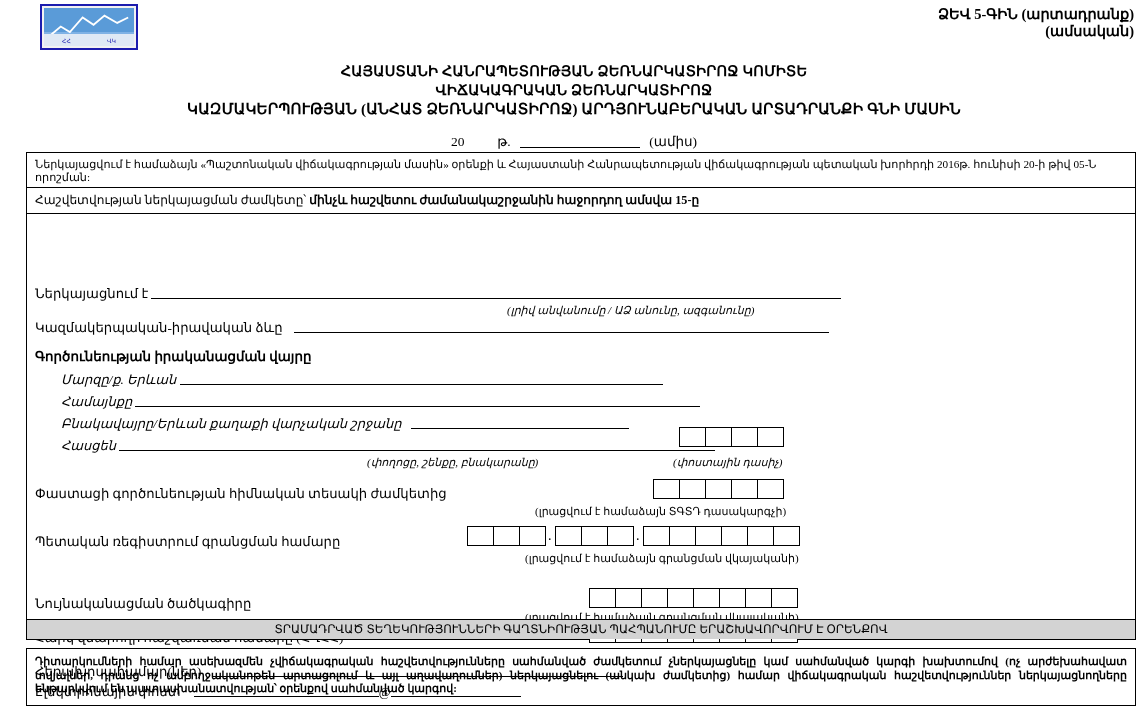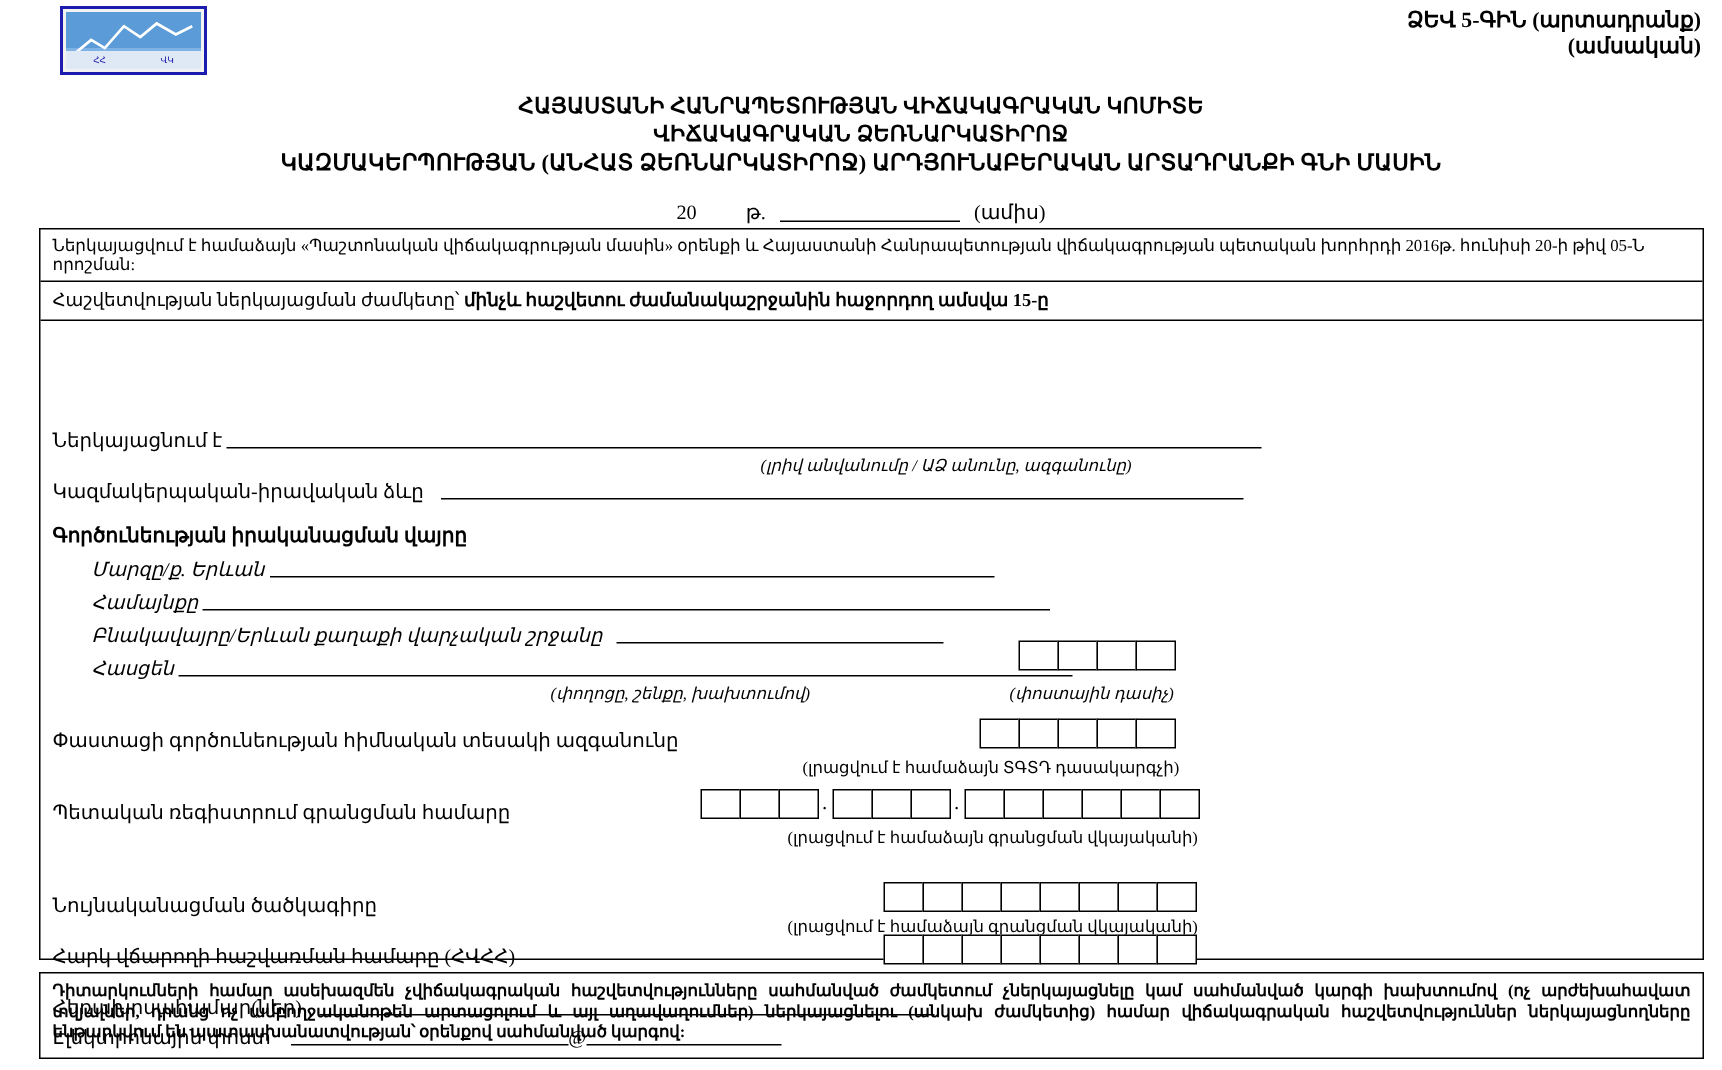--- a/index.html
+++ b/index.html
@@ -234,21 +234,21 @@
       </div>
     </div>
   </div>
 
   <div class="form-code">
     <div>ՁԵՎ 5-ԳԻՆ (արտադրանք)</div>
     <div>(ամսական)</div>
   </div>
 
   <div class="heading-block">
-    <div>ՀԱՅԱՍՏԱՆԻ ՀԱՆՐԱՊԵՏՈՒԹՅԱՆ ՎԻՃԱԿԱԳՐԱԿԱՆ ԿՈՄԻՏԵ</div>
+    <div>ՀԱՅԱՍՏԱՆԻ ՀԱՆՐԱՊԵՏՈՒԹՅԱՆ ՁԵՌՆԱՐԿԱՏԻՐՈՋ ԿՈՄԻՏԵ</div>
     <div>ՎԻՃԱԿԱԳՐԱԿԱՆ ՁԵՌՆԱՐԿԱՏԻՐՈՋ</div>
     <div class="h3">ԿԱԶՄԱԿԵՐՊՈՒԹՅԱՆ (ԱՆՀԱՏ ՁԵՌՆԱՐԿԱՏԻՐՈՋ) ԱՐԴՅՈՒՆԱԲԵՐԱԿԱՆ ԱՐՏԱԴՐԱՆՔԻ ԳՆԻ ՄԱՍԻՆ</div>
   </div>
 
   <div class="year-line">
     <span>20</span>
     <span class="sp"></span>
     <span>թ.</span>
     <span class="u"></span>
     <span>(ամիս)</span>
@@ -300,25 +300,25 @@
         <span class="line" style="width:596px;"></span>
       </div>
 
       <div class="cells" style="left:652px; top:213px;">
         <div class="cell"></div>
         <div class="cell"></div>
         <div class="cell"></div>
         <div class="cell"></div>
       </div>
 
-      <div class="caption" style="left:340px; top:242px;">(փողոցը, շենքը, խախտումով)</div>
+      <div class="caption" style="left:340px; top:242px;">(փողոցը, շենքը, բնակարանը)</div>
       <div class="caption" style="left:646px; top:242px;">(փոստային դասիչ)</div>
 
       <div class="frow" style="left:8px; top:272px;">
-        <span class="lbl">Փաստացի գործունեության հիմնական տեսակի ազգանունը</span>
+        <span class="lbl">Փաստացի գործունեության հիմնական տեսակի ժամկետից</span>
       </div>
       <div class="cells" style="left:626px; top:265px;">
         <div class="cell"></div>
         <div class="cell"></div>
         <div class="cell"></div>
         <div class="cell"></div>
         <div class="cell"></div>
       </div>
       <div class="caption-n" style="left:508px; top:291px;">(լրացվում է համաձայն ՏԳՏԴ դասակարգչի)</div>
 
@@ -381,19 +381,20 @@
         <span class="line" style="width:410px; margin-left:8px;"></span>
       </div>
 
       <div class="frow" style="left:8px; top:470px;">
         <span class="lbl">Էլեկտրոնային փոստ</span>
         <span class="line" style="width:185px; margin-left:10px;"></span><span>@</span><span class="line" style="width:130px;"></span>
       </div>
 
     </div>
 
+    <div class="banner">ՏՐԱՄԱԴՐՎԱԾ ՏԵՂԵԿՈՒԹՅՈՒՆՆԵՐԻ ԳԱՂՏՆԻՈՒԹՅԱՆ ՊԱՀՊԱՆՈՒՄԸ ԵՐԱՇԽԱՎՈՐՎՈՒՄ Է ՕՐԵՆՔՈՎ</div>
   </div>
 
   <div class="bottom-box">
     <span>Դիտարկումների համար ասեխազմեն չվիճակագրական հաշվետվությունները սահմանված ժամկետում չներկայացնելը կամ սահմանված կարգի խախտումով (ոչ արժեխահավատ տվյալներ, դրանց ոչ ամբողջականոթեն արտացոլում և այլ աղավաղումներ) ներկայացնելու (անկախ ժամկետից) համար վիճակագրական հաշվետվություններ ներկայացնողները ենթարկվում են պատասխանատվության՝ օրենքով սահմանված կարգով:</span>
   </div>
 
 </div>
 
 </body></html>

